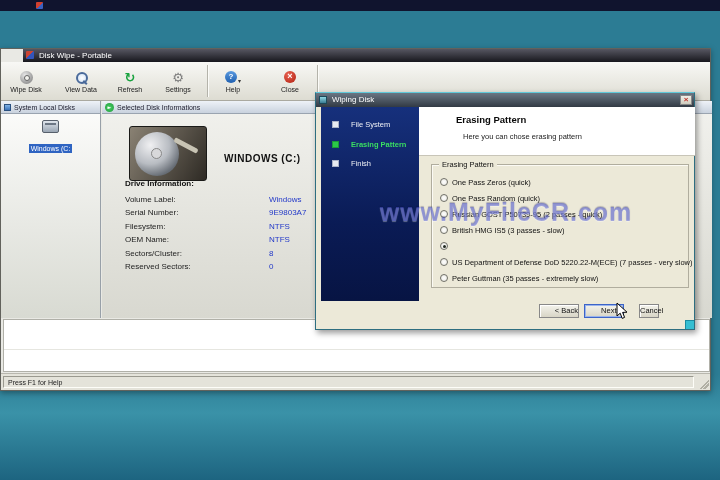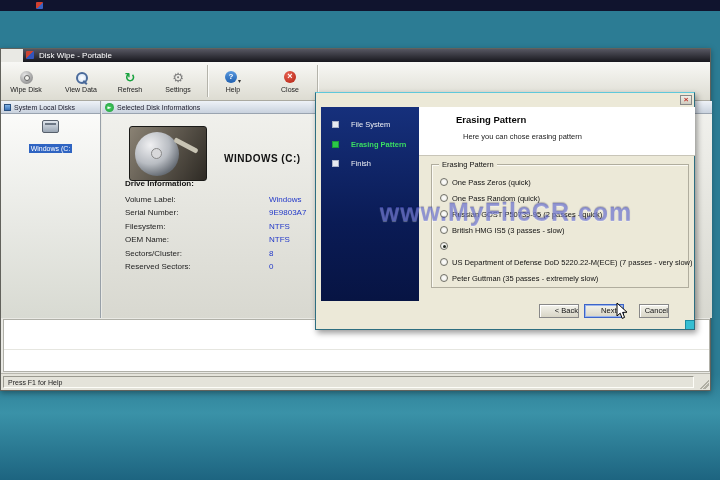--- a/index.html
+++ b/index.html
@@ -142,21 +142,21 @@
     background:radial-gradient(#fff,#e6e6de); position:relative; }
   .radio.on::after { content:""; position:absolute; left:1.5px; top:1.5px; width:3px; height:3px;
     border-radius:50%; background:#20281f; }
   .opt-label { font-size:7.5px; color:#111; white-space:nowrap; }
 
   .btn { position:absolute; top:211px; height:14px; font-size:7.5px; line-height:12px; text-align:right;
     background:linear-gradient(#f4f3ec,#d8d5c6); border:1px solid #888;
     box-shadow:inset 1px 1px 0 #fff; color:#111; }
   .btn-back { left:223px; width:40px; }
   .btn-next { left:268px; width:40px; border:1px solid #3c64c8; box-shadow:inset 0 0 0 1px #9ab4ec; }
-  .btn-cancel { left:323px; width:30px; }
+  .btn-cancel { left:323px; width:20px; }
   .dlg-grip { position:absolute; right:0; bottom:0; width:9px; height:9px; background:#35bed2;
     border-left:1px solid #1a8ba0; border-top:1px solid #1a8ba0; }
 
   .wm { position:absolute; left:15px; top:105px; width:350px; text-align:center; font-size:25px;
     font-weight:bold; letter-spacing:1px; color:rgba(82,92,214,0.5);
     text-shadow:0 1px 1px rgba(255,255,255,.35), 0 -1px 1px rgba(10,10,60,.25);
     pointer-events:none; z-index:5; }
 
   .cursor { position:absolute; left:616px; top:302px; width:12px; height:18px; z-index:50; }
 </style>
@@ -264,20 +264,24 @@
 
   <div class="bpane"></div>
 
   <div class="sbar">
     <div class="sbar-cell">Press F1 for Help</div>
     <div class="sbar-grip"></div>
   </div>
 </div>
 
 <div class="dlg">
+  <div class="dlg-titlebar">
+    <span class="dlg-icon"></span>
+    <span>Wiping Disk</span>
+  </div>
   <div class="dlg-close"></div>
 
   <div class="sidebar">
     <div class="step">
       <span class="sq"></span>
       <span class="slabel">File System</span>
     </div>
     <div class="step on">
       <span class="sq"></span>
       <span class="slabel">Erasing Pattern</span>

